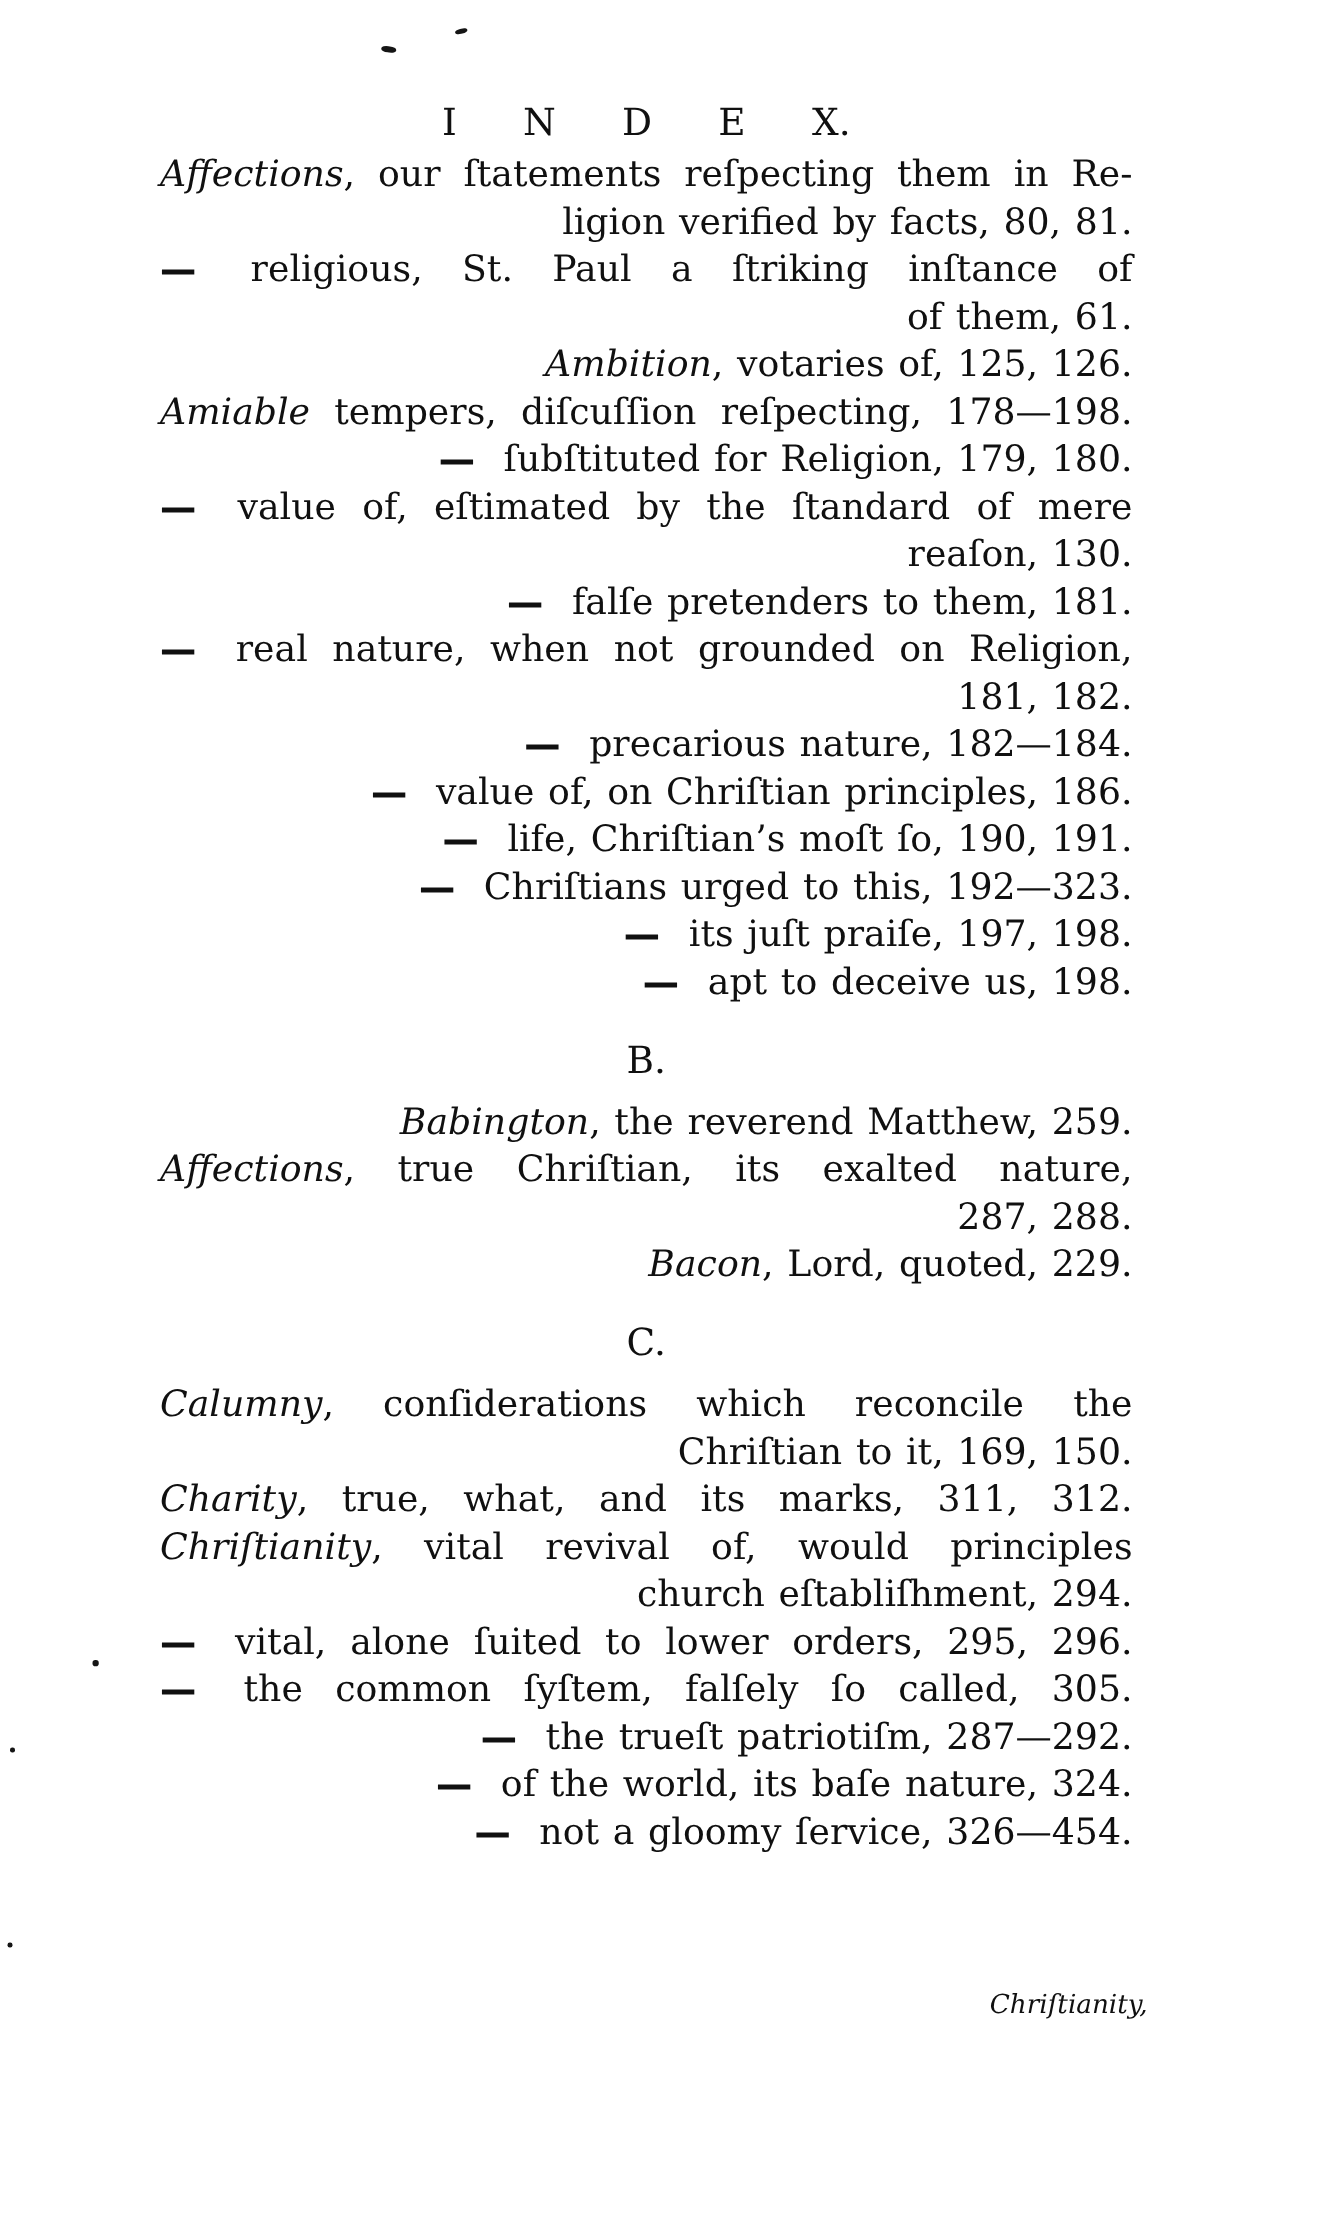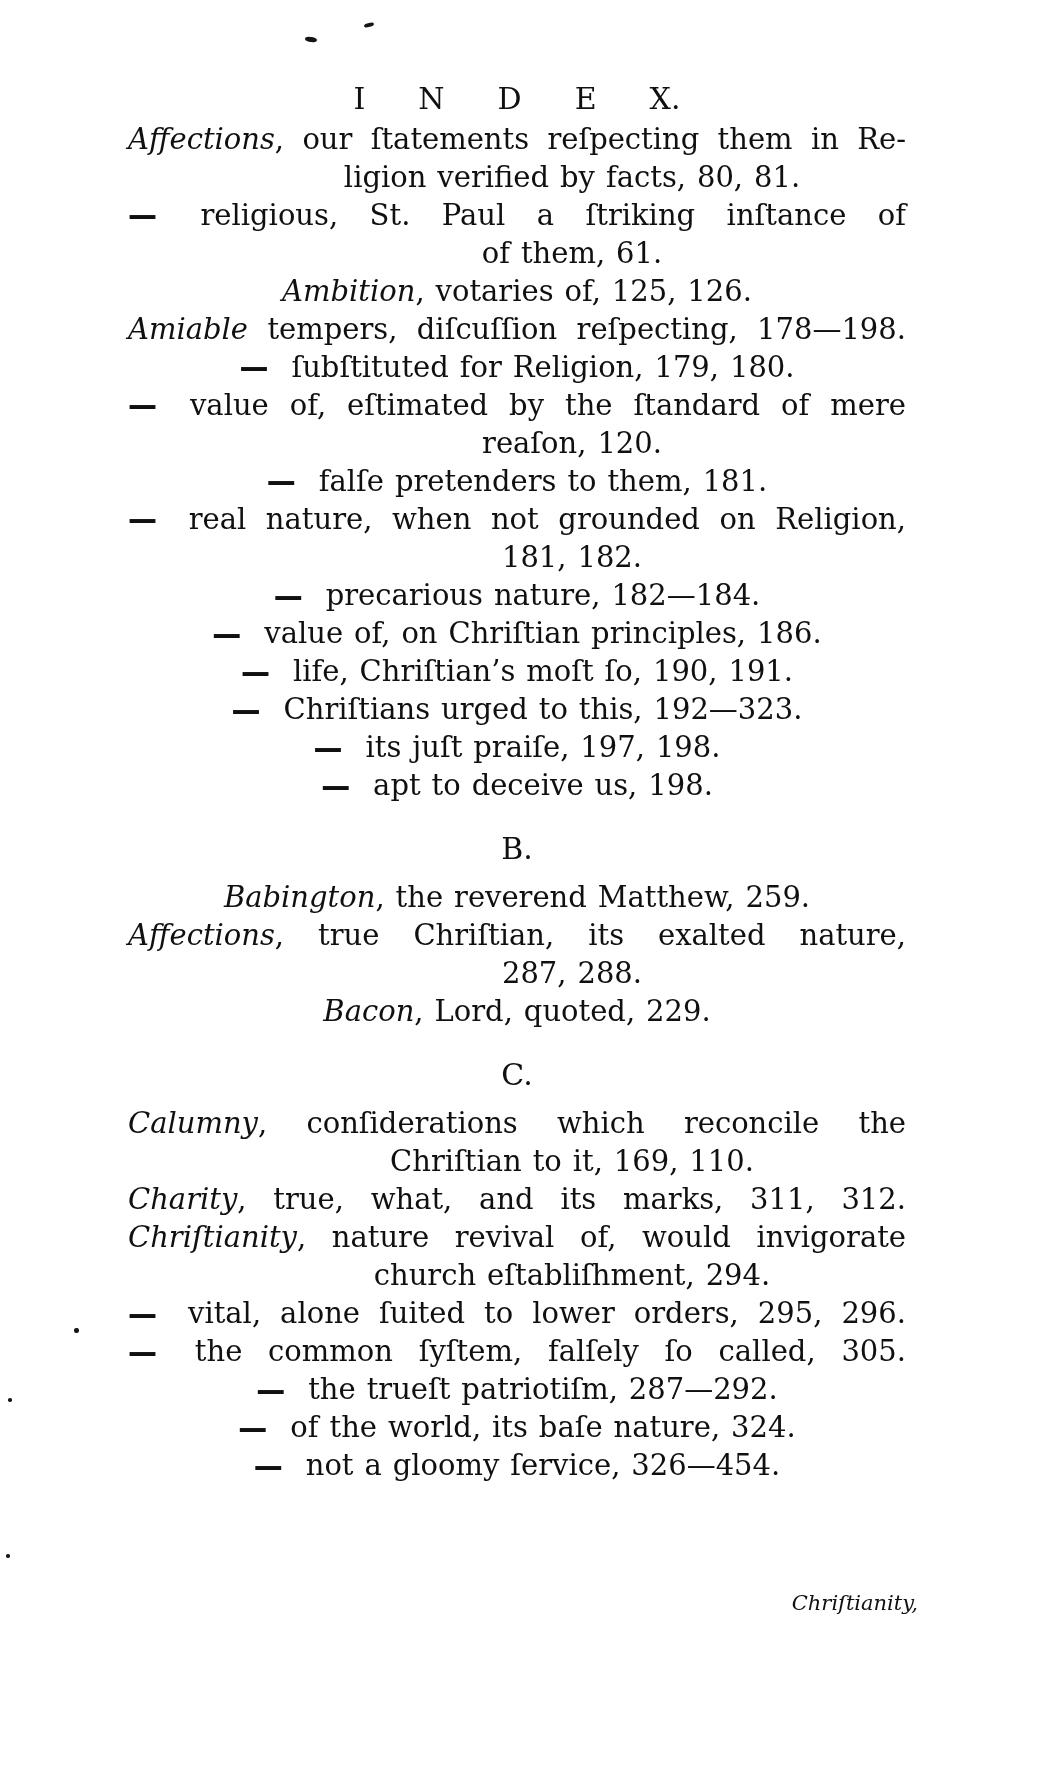--- a/index.html
+++ b/index.html
@@ -30,21 +30,21 @@
   
   .content {
     position: absolute;
     top: 120px;
     left: 128px;
     width: 778px;
     font-size: 29px;
     line-height: 38px;
     word-spacing: 0.06em;
   }
-  .line { min-height: 38px; text-align: center; }
+  .line { min-height: 38px; text-align: right; }
   .line.justify {
     text-align: justify;
     text-align-last: justify;
     -moz-text-align-last: justify;
   }
   .line.ind-1 { padding-left: 110px; }
   .it { font-style: italic; }
   .dash {
     font-weight: 700;
     display: inline-block;
@@ -109,21 +109,21 @@
         <div class="line ind-0"><span class="it">Ambition</span><span>, votaries of, 125, 126.</span></div>
       </div>
       <div>
         <div class="line ind-0 justify"><span class="it">Amiable</span><span> tempers, diſcuſſion reſpecting, 178—198.</span></div>
       </div>
       <div>
         <div class="line ind-0"><span class="dash">—</span> <span>ſubſtituted for Religion, 179, 180.</span></div>
       </div>
       <div>
         <div class="line ind-0 justify"><span class="dash">—</span> <span>value of, eſtimated by the ſtandard of mere</span></div>
-        <div class="line ind-1"><span>reaſon, 120.</span></div>
+        <div class="line ind-1"><span>reaſon, 130.</span></div>
       </div>
       <div>
         <div class="line ind-0"><span class="dash">—</span> <span>falſe pretenders to them, 181.</span></div>
       </div>
       <div>
         <div class="line ind-0 justify"><span class="dash">—</span> <span>real nature, when not grounded on Religion,</span></div>
         <div class="line ind-1"><span>181, 182.</span></div>
       </div>
       <div>
         <div class="line ind-0"><span class="dash">—</span> <span>precarious nature, 182—184.</span></div>
@@ -150,27 +150,27 @@
       <div>
         <div class="line ind-0 justify"><span class="it">Affections</span><span>, true Chriſtian, its exalted nature,</span></div>
         <div class="line ind-1"><span>287, 288.</span></div>
       </div>
       <div>
         <div class="line ind-0"><span class="it">Bacon</span><span>, Lord, quoted, 229.</span></div>
       </div>
       <div class="section-heading">C.</div>
       <div>
         <div class="line ind-0 justify"><span class="it">Calumny</span><span>, conſiderations which reconcile the</span></div>
-        <div class="line ind-1"><span>Chriſtian to it, 169, 110.</span></div>
+        <div class="line ind-1"><span>Chriſtian to it, 169, 150.</span></div>
       </div>
       <div>
         <div class="line ind-0 justify"><span class="it">Charity</span><span>, true, what, and its marks, 311, 312.</span></div>
       </div>
       <div>
-        <div class="line ind-0 justify"><span class="it">Chriſtianity</span><span>, nature revival of, would invigorate</span></div>
+        <div class="line ind-0 justify"><span class="it">Chriſtianity</span><span>, vital revival of, would principles</span></div>
         <div class="line ind-1"><span>church eſtabliſhment, 294.</span></div>
       </div>
       <div>
         <div class="line ind-0 justify"><span class="dash">—</span> <span>vital, alone ſuited to lower orders, 295, 296.</span></div>
       </div>
       <div>
         <div class="line ind-0 justify"><span class="dash">—</span> <span>the common ſyſtem, falſely ſo called, 305.</span></div>
       </div>
       <div>
         <div class="line ind-0"><span class="dash">—</span> <span>the trueſt patriotiſm, 287—292.</span></div>

